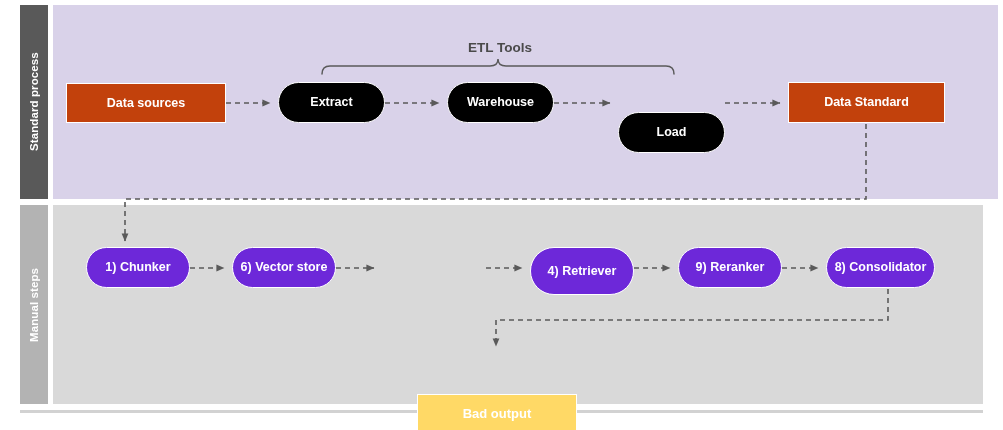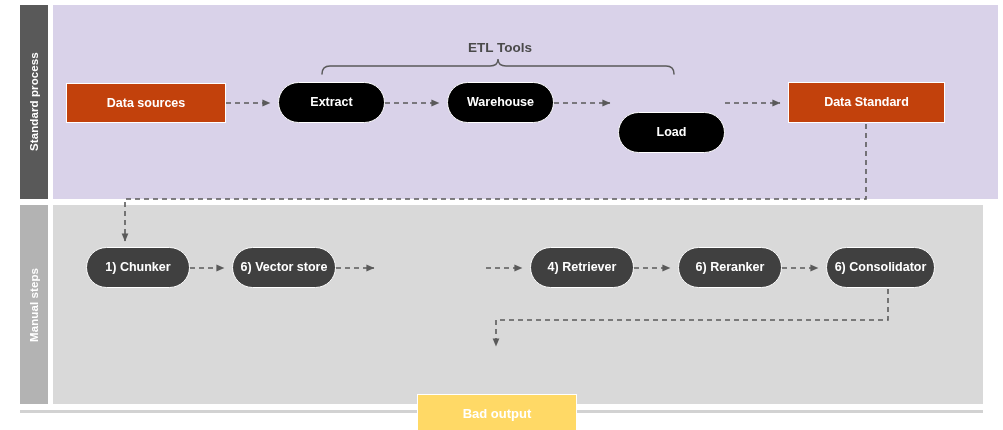--- a/index.html
+++ b/index.html
@@ -69,33 +69,33 @@
     font-weight: bold;
     font-size: 12.5px;
     line-height: 1.15;
     box-sizing: border-box;
     border: 1.5px solid #ffffff;
   }
   .node.rect { border-radius: 0; }
   .node.pill { border-radius: 999px; }
   .node.gray   { background: #c2410c; }
   .node.purple { background: #000000; }
-  .node.graylt { background: #404040; }
+  .node.graylt { background: #6d28d9; }
   .node.yellow { background: #FFD966; margin-top: 42px; }
 
   #n-data-sources   { left: 66px;  top: 83px;  width: 160px; height: 40px; }
   #n-extract        { left: 278px; top: 82px;  width: 107px; height: 41px; }
   #n-transform      { left: 447px; top: 82px;  width: 107px; height: 41px; }
   #n-load           { left: 618px; top: 82px;  width: 107px; height: 41px; margin-top: 30px; }
   #n-data-warehouse { left: 788px; top: 82px;  width: 157px; height: 41px; }
 
   #n-chunker       { left: 86px;  top: 247px; width: 104px; height: 41px; }
   #n-vector-store  { left: 232px; top: 247px; width: 104px; height: 41px; }
   #n-rewriter      { left: 382px; top: 247px; width: 104px; height: 41px; }
-  #n-retriever     { left: 530px; top: 247px; width: 104px; height: 41px; }
+  #n-retriever     { left: 530px; top: 247px; width: 104px; height: 48px; }
   #n-reranker      { left: 678px; top: 247px; width: 104px; height: 41px; }
   #n-consolidator  { left: 826px; top: 247px; width: 109px; height: 41px; }
 
   #n-bad-output    { left: 417px; top: 352px; width: 160px; height: 41px; font-size: 13px; }
 
   
   #etl-label {
     position: absolute;
     left: 430px; top: 40px; width: 140px;
     text-align: center;
@@ -154,18 +154,18 @@
 
   <div class="node rect gray" id="n-data-sources">Data sources</div>
   <div class="node pill purple" id="n-extract">Extract</div>
   <div class="node pill purple" id="n-transform">Warehouse</div>
   <div class="node pill purple" id="n-load">Load</div>
   <div class="node rect gray" id="n-data-warehouse">Data Standard</div>
 
   <div class="node pill graylt" id="n-chunker">1) Chunker</div>
   <div class="node pill graylt" id="n-vector-store">6) Vector store</div>
   <div class="node pill graylt" id="n-retriever">4) Retriever</div>
-  <div class="node pill graylt" id="n-reranker">6) Reranker</div>
-  <div class="node pill graylt" id="n-consolidator">6) Consolidator</div>
+  <div class="node pill graylt" id="n-reranker">9) Reranker</div>
+  <div class="node pill graylt" id="n-consolidator">8) Consolidator</div>
 
   <div class="node rect yellow" id="n-bad-output">Bad output</div>
 
 </div>
 
 </body></html>

